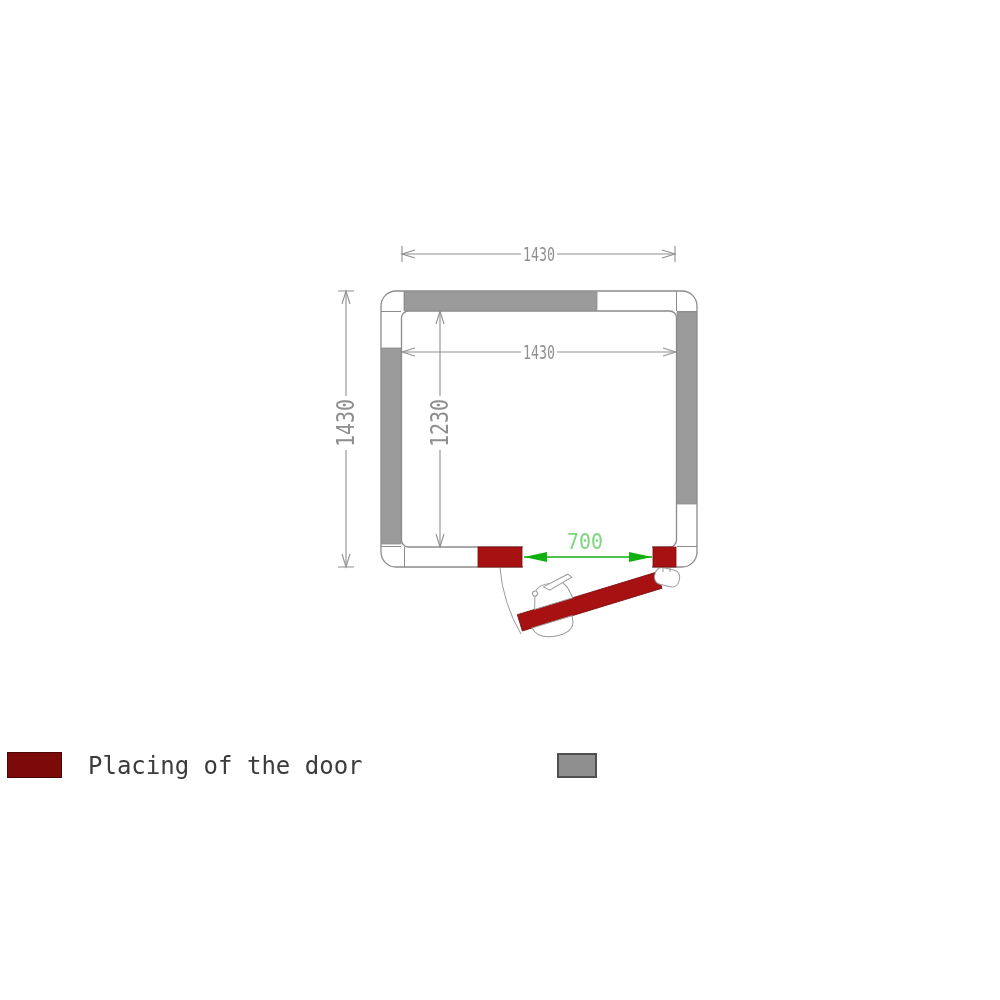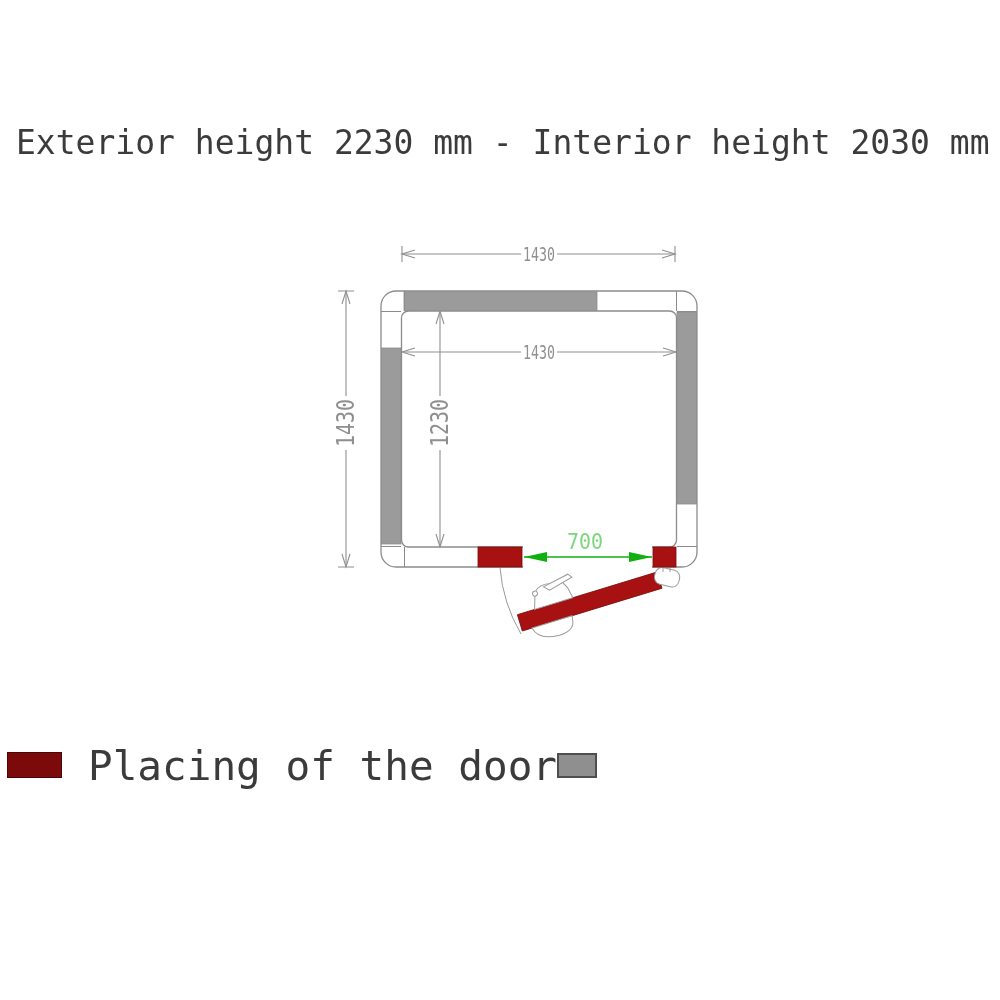--- a/index.html
+++ b/index.html
@@ -6,31 +6,30 @@
   .stage{position:relative;width:1000px;height:1000px;background:#ffffff;overflow:hidden;
          font-family:"DejaVu Sans Mono","Liberation Mono",monospace;}
   .page-title{position:absolute;left:16px;top:124px;width:984px;font-size:33px;line-height:38px;
               color:#3b3b3b;white-space:nowrap;letter-spacing:0px;}
   .plan-svg{position:absolute;left:0;top:0;width:1000px;height:1000px;}
   .legend{position:absolute;left:0;top:740px;width:1000px;height:60px;}
   .legend-swatch-door{position:absolute;left:7px;top:12px;width:53px;height:24px;
                       background:#7c0a0a;border:1px solid #4d0606;}
   .legend-swatch-other{position:absolute;left:557px;top:13px;width:40px;height:25px;
                        background:#8f8f8f;border:2px solid #4f4f4f;box-sizing:border-box;}
-  .legend-label{position:absolute;top:7px;font-size:41px;line-height:38px;color:#3b3b3b;white-space:nowrap;}
+  .legend-label{position:absolute;top:7px;font-size:24px;line-height:38px;color:#3b3b3b;white-space:nowrap;}
   .legend-label-door{left:88px;}
   .legend-label-other{left:600px;}
   svg text{font-family:"DejaVu Sans Mono","Liberation Mono",monospace;}
 </style>
 </head>
 <body>
 
 <div class="stage">
 
-  <div class="page-title">Exterior height 2230 mm - Interior height 2030 mm</div>
 
   <svg class="plan-svg" viewBox="0 0 1000 1000" xmlns="http://www.w3.org/2000/svg">
 
     <g fill="#ffffff" stroke="#8c8c8c" stroke-width="1.3">
       <rect x="381" y="291" width="316" height="276" rx="15"></rect>
       <rect x="401.5" y="311" width="275" height="236" rx="7"></rect>
     </g>
 
     <rect x="523" y="545" width="129" height="24" fill="#ffffff" stroke="none"></rect>
 

